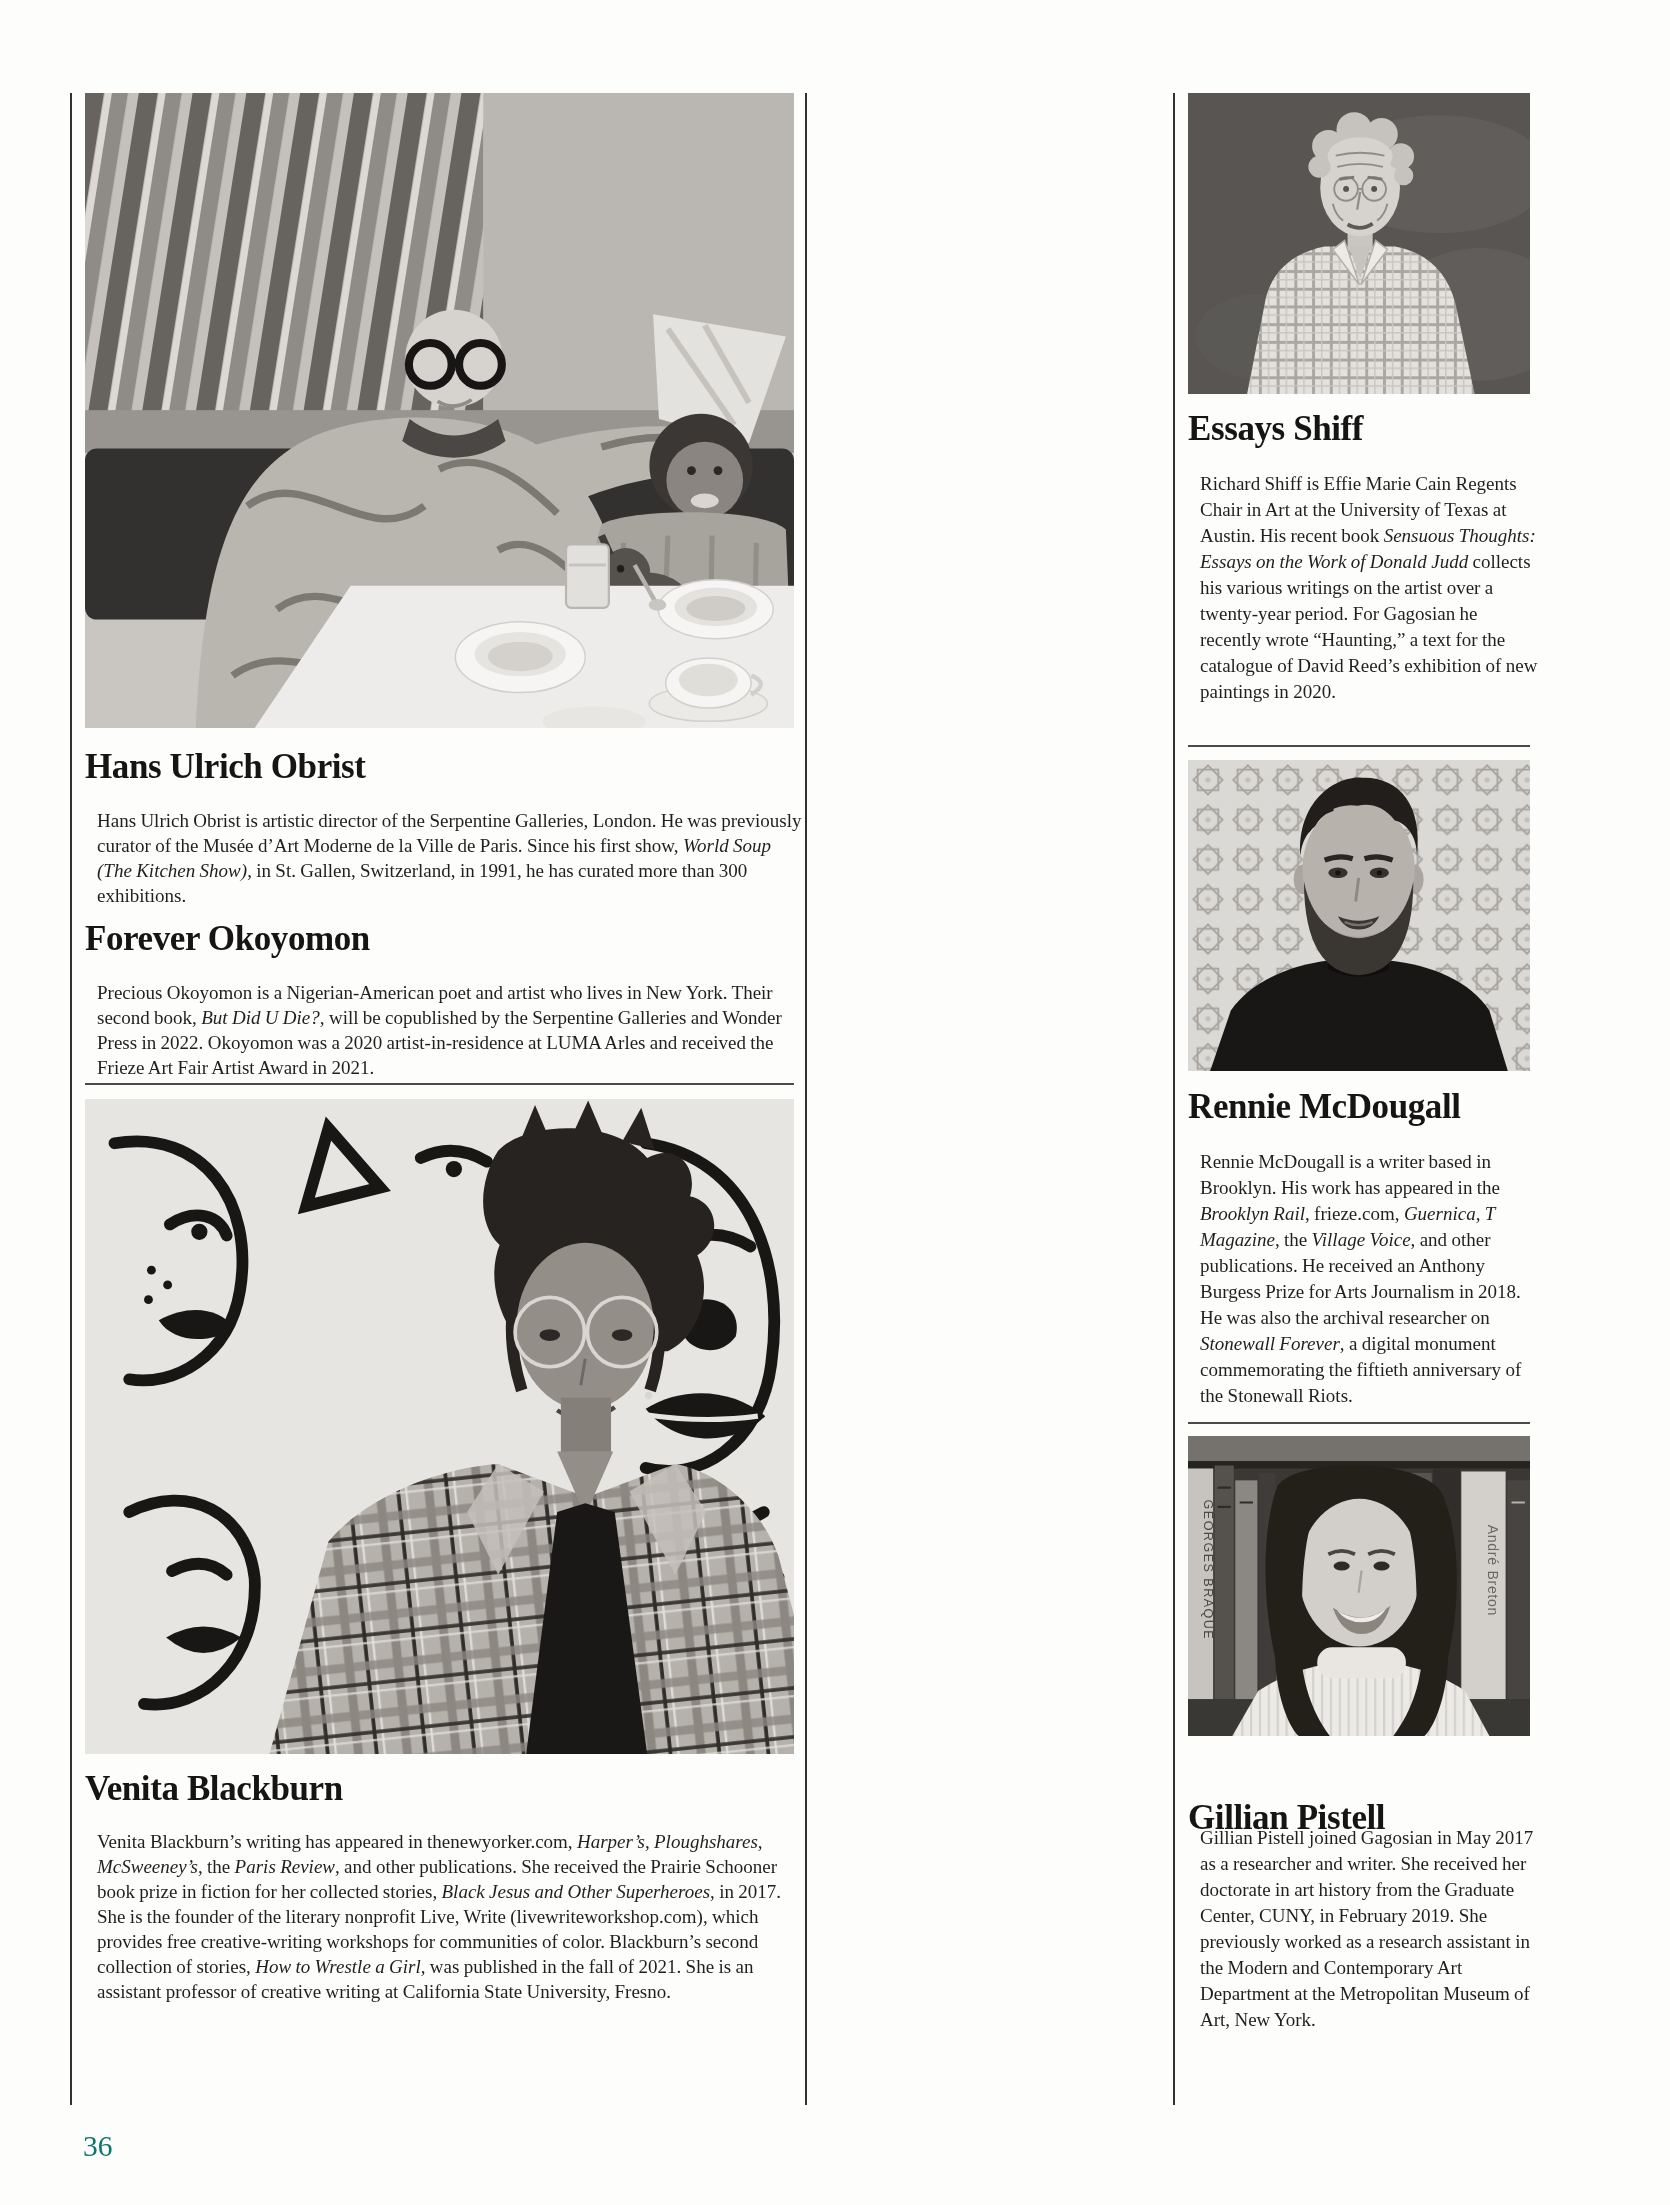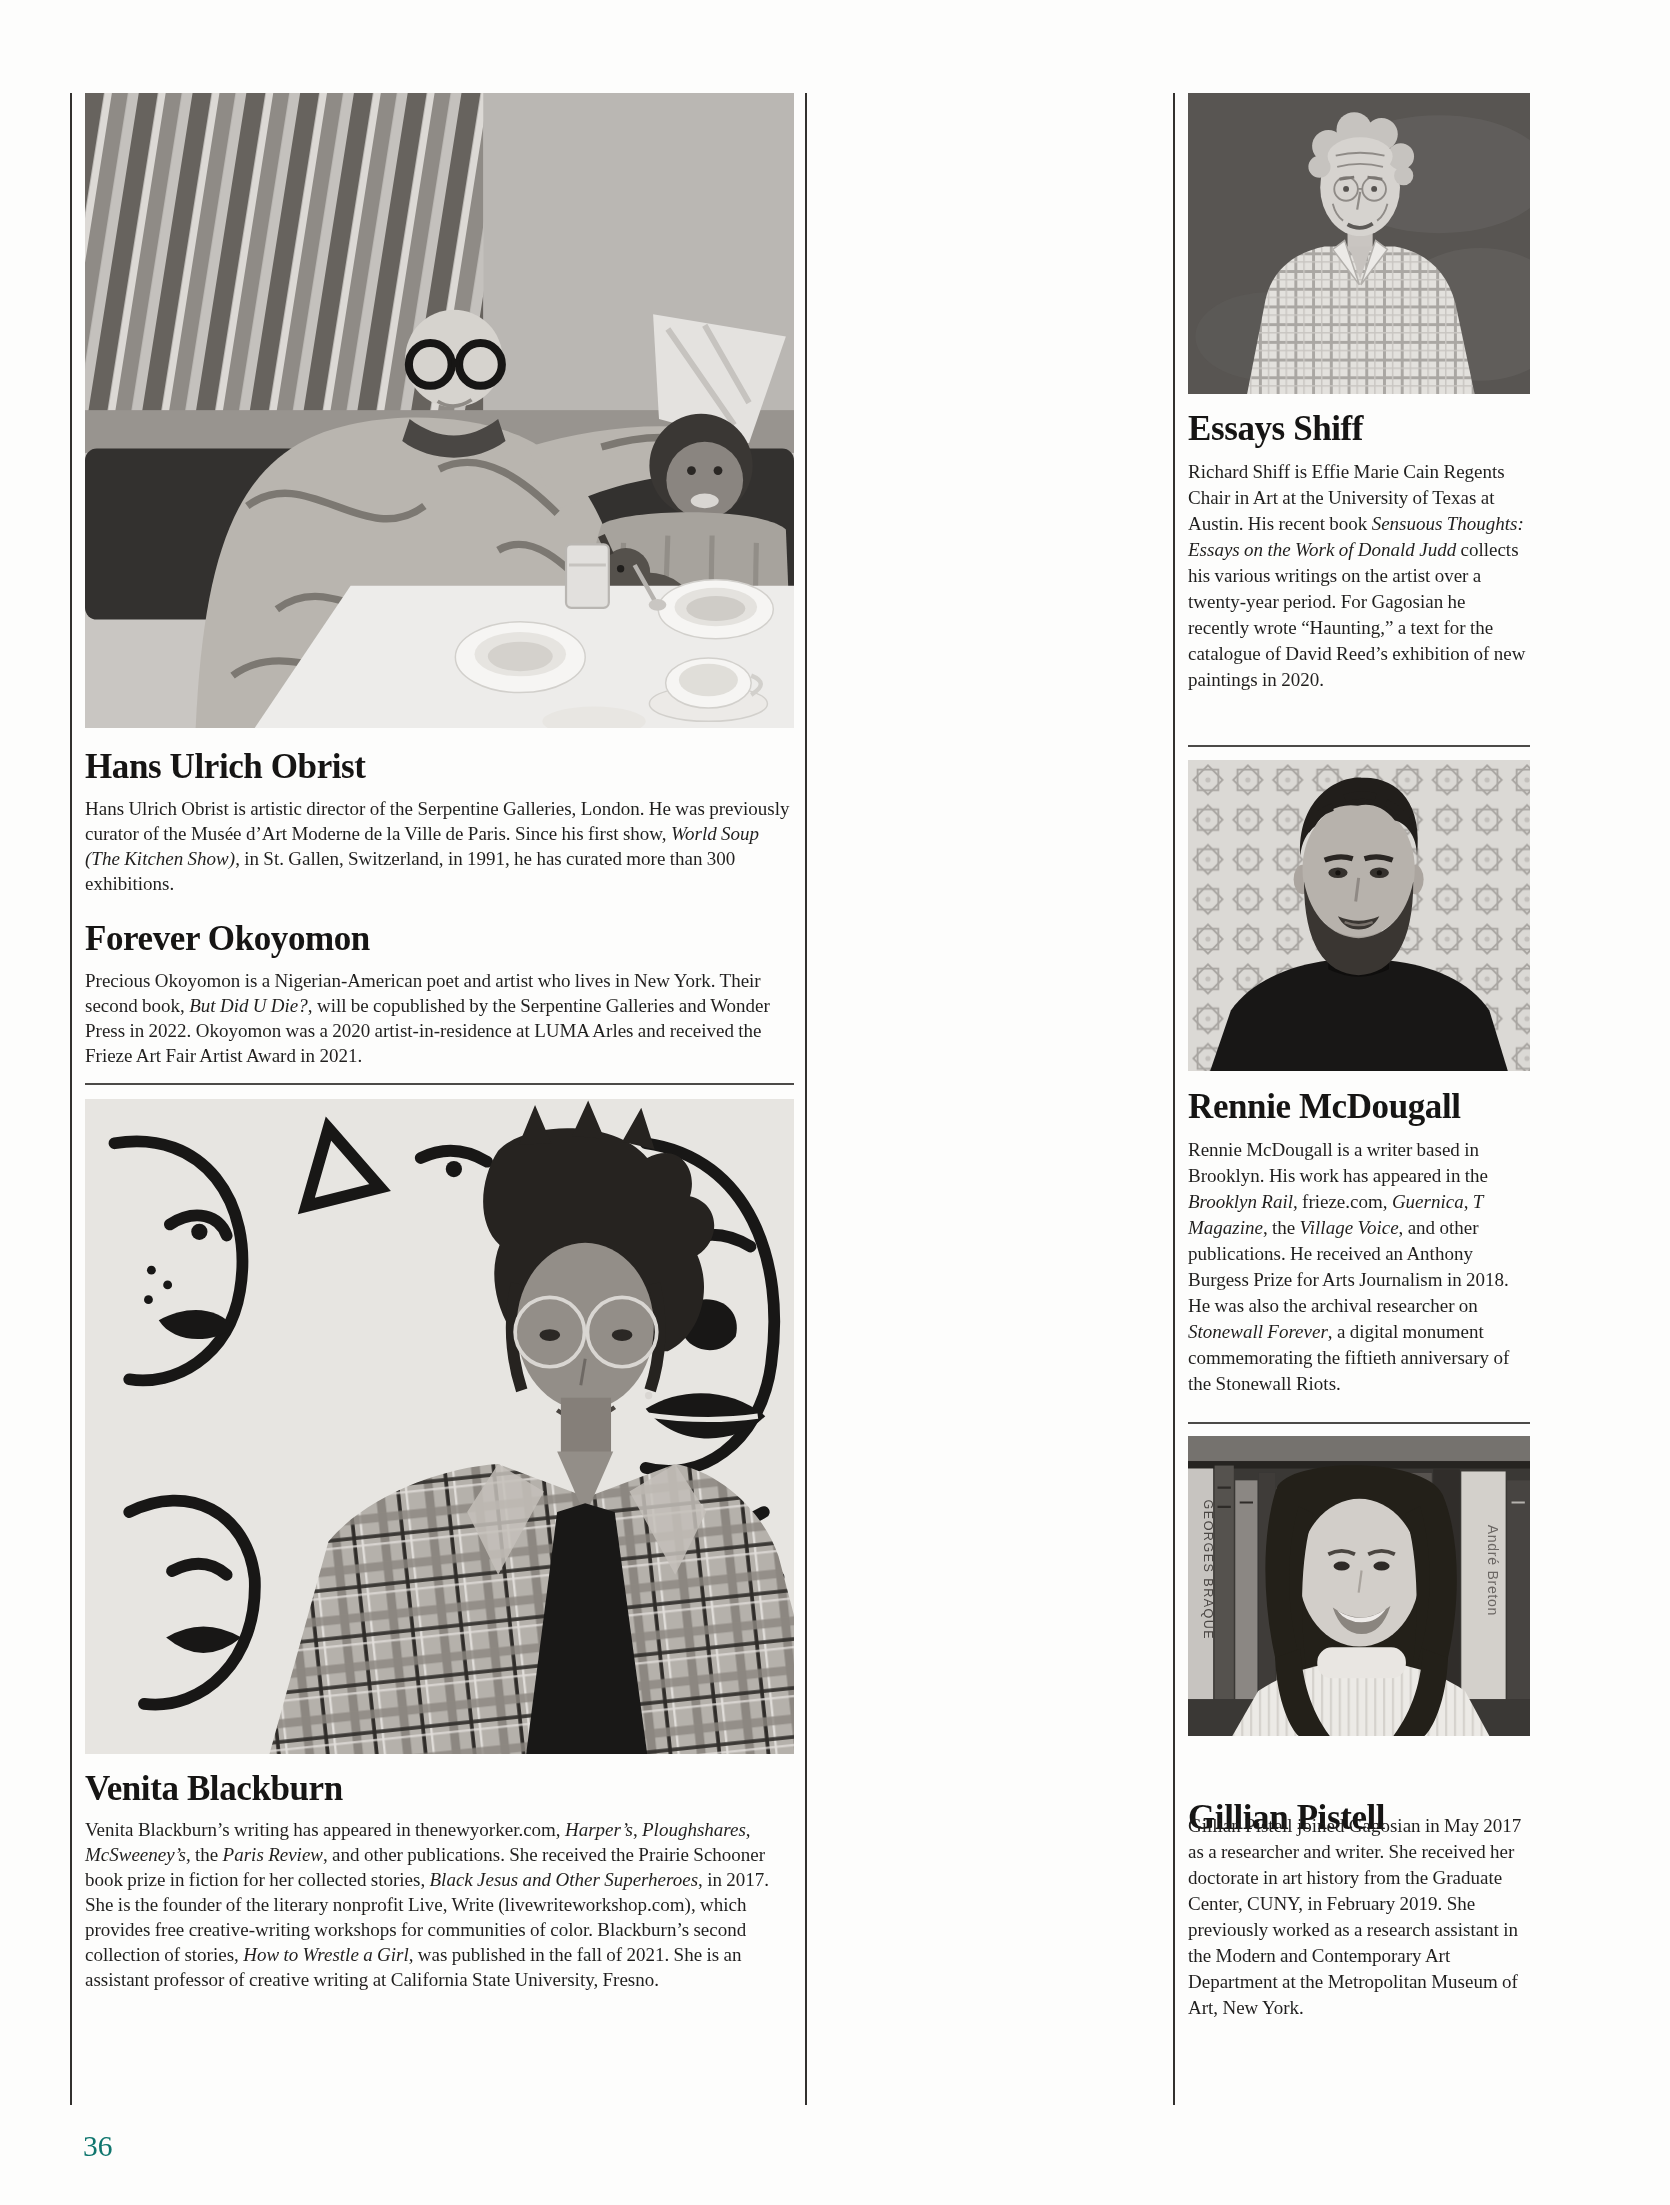--- a/index.html
+++ b/index.html
@@ -4,21 +4,21 @@
 <style>
   html,body{margin:0;padding:0;background:#e8e8e8;}
   .page{position:relative;width:1671px;height:2205px;background:#fdfdfc;margin:0 auto;
         font-family:"Liberation Serif",serif;color:#201f1e;overflow:hidden;}
   .vrule{position:absolute;top:93px;height:2012px;width:2.2px;background:#33312f;}
   .colrule-l{left:70px;} .colrule-m{left:805px;} .colrule-r{left:1173px;}
   .photo{position:absolute;overflow:hidden;background:#c9c6c2;}
   .photo svg{display:block;width:100%;height:100%;}
   h2.name{position:absolute;margin:0;font-family:"Liberation Serif",serif;font-weight:700;
           font-size:35px;line-height:37px;letter-spacing:-0.4px;color:#161514;}
-  p.bio{position:absolute;margin:0;font-size:19px;color:#201f1e;word-spacing:-0.4px;}
+  p.bio{position:absolute;margin:12px;font-size:19px;color:#201f1e;word-spacing:-0.4px;}
   .bio-left{width:709px;line-height:25px;}
   .bio-right{width:342px;line-height:26px;}
   .hrule{position:absolute;height:0;border-top:2.2px solid #4c4a48;}
   .pagenum{position:absolute;left:83px;top:2130px;font-size:29.5px;line-height:32px;color:#0f766e;}
   i{font-style:italic;}
 </style>
 </head>
 <body>
 
 <div class="page">

